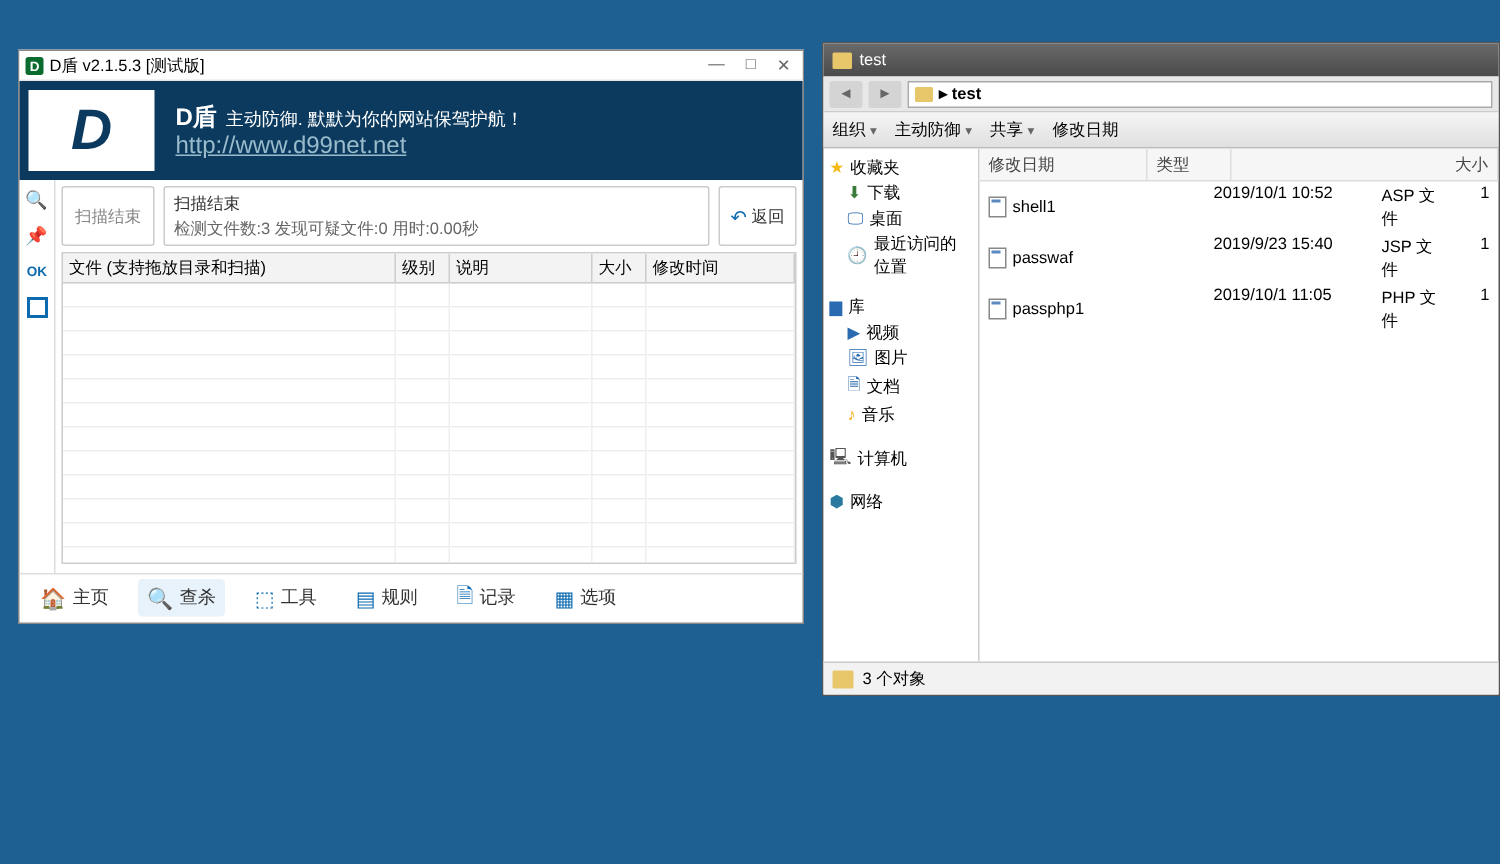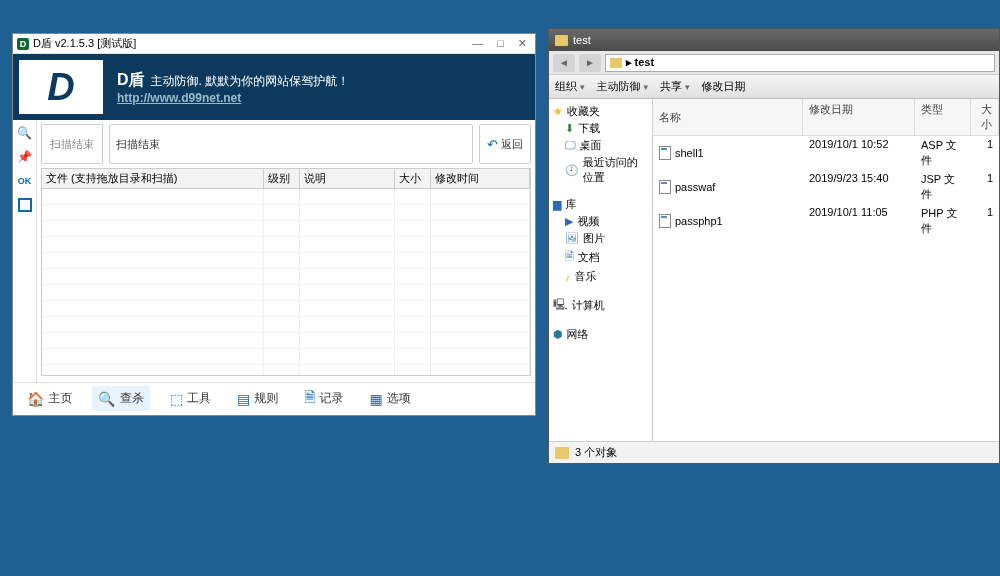--- a/index.html
+++ b/index.html
@@ -10,21 +10,21 @@
 .dwin-title { height: 20px; background: #fff; display: flex; align-items: center; font-size: 11px; padding: 0 4px; border-bottom: 1px solid #e5e5e5;}
 .dwin-title .dicon { width: 12px; height: 12px; background: #0a6b2f; border-radius: 2px; margin-right: 4px; display:inline-flex; align-items:center; justify-content:center; color:#fff; font-size:9px; font-weight:bold;}
 .dwin-title .ctrls { margin-left: auto; display: flex; gap: 6px; color: #666; font-size: 11px; }
 .dwin-title .ctrls span { cursor: pointer; padding: 0 4px; }
 .dbanner { height: 66px; background: #0b3a5e; display: flex; align-items: center; padding: 0 6px; color: #fff; }
 .dlogo { width: 84px; height: 54px; background: #fff; display:flex; align-items:center; justify-content:center; position:relative; }
 .dlogo-inner { font-size: 38px; font-weight: bold; color: #0b3a5e; font-style: italic; }
 .dbanner-text { margin-left: 14px; }
 .dbanner-text .t1 { font-size: 12px; }
 .dbanner-text .t1 b { font-size: 16px; margin-right: 6px;}
-.dbanner-text .t2 { font-size: 12px; color: #9bc; margin-top: 0; text-decoration: underline; font-weight: bold;}
+.dbanner-text .t2 { font-size: 16px; color: #9bc; margin-top: 0; text-decoration: underline;}
 .dbody { display: flex; height: 262px; }
 .dside { width: 24px; border-right: 1px solid #ddd; display:flex; flex-direction:column; align-items:center; padding-top:4px; gap:6px;}
 .dside .sbtn { width: 18px; height: 18px; font-size: 12px; color: #0c6ab0; cursor: pointer; display:flex; align-items:center; justify-content:center;}
 .dside .ok { font-size: 9px; font-weight:bold; color:#0c6ab0;}
 .dside .sq { border: 2px solid #0c6ab0; width:14px; height:14px;}
 .dmain { flex: 1; padding: 4px; }
 .scanbox { display: flex; gap: 6px; align-items: flex-start; margin-bottom: 4px;}
 .scanend { width: 62px; height: 40px; border: 1px solid #ccc; border-radius: 2px; font-size: 11px; color: #888; display:flex; align-items:center; justify-content:center; cursor:pointer;}
 .scanres { flex:1; border: 1px solid #ccc; border-radius: 2px; padding: 4px 6px; height: 40px; font-size: 11px; display:flex; flex-direction:column; justify-content:center;}
 .scanres .r1 { color: #333; }
@@ -110,20 +110,21 @@
       <div class="sbtn ok">OK</div>
       <div class="sbtn">
           <div class="sq"></div>
         </div>
     </div>
     <div class="dmain">
       <div class="scanbox">
         <div class="scanend">扫描结束</div>
         <div class="scanres">
           <div class="r1">扫描结束</div>
+          <div class="r2">检测文件数:3 发现可疑文件:0 用时:0.00秒</div>
         </div>
         <div class="backbtn">
           <span class="arr">↶</span>
           <span>返回</span>
         </div>
       </div>
       <div class="dtable">
         <div class="dtable-head">
           <div class="c1">文件 (支持拖放目录和扫描)</div>
           <div class="c2">级别</div>
@@ -312,23 +313,20 @@
           <span>计算机</span>
         </div>
       <div class="tsep"></div>
       <div class="tnode">
           <span class="net">⬢</span>
           <span>网络</span>
         </div>
     </div>
     <div class="elist">
       <div class="ehead">
-        <div class="e1">
-            <span>名称</span>
-          </div>
         <div class="e2">修改日期</div>
         <div class="e3">类型</div>
         <div class="e4">大小</div>
       </div>
       <div id="erows">
           <div class="erow">
             <div class="e1">
               <div class="fic"></div>
               <span>shell1</span>
             </div>

